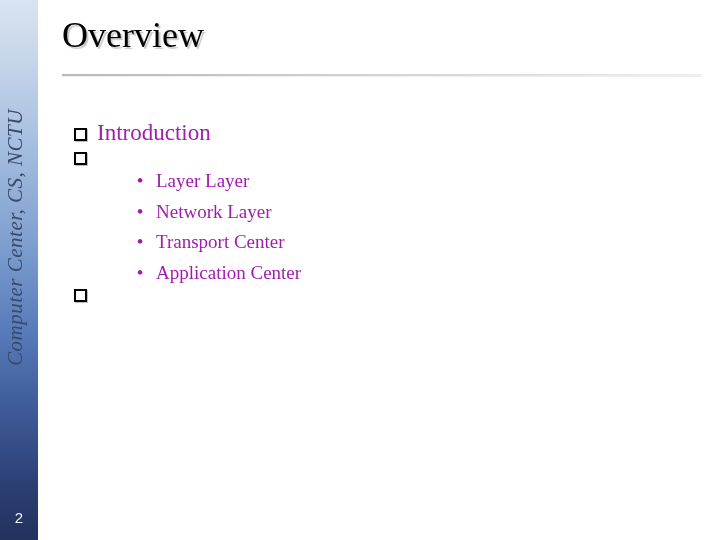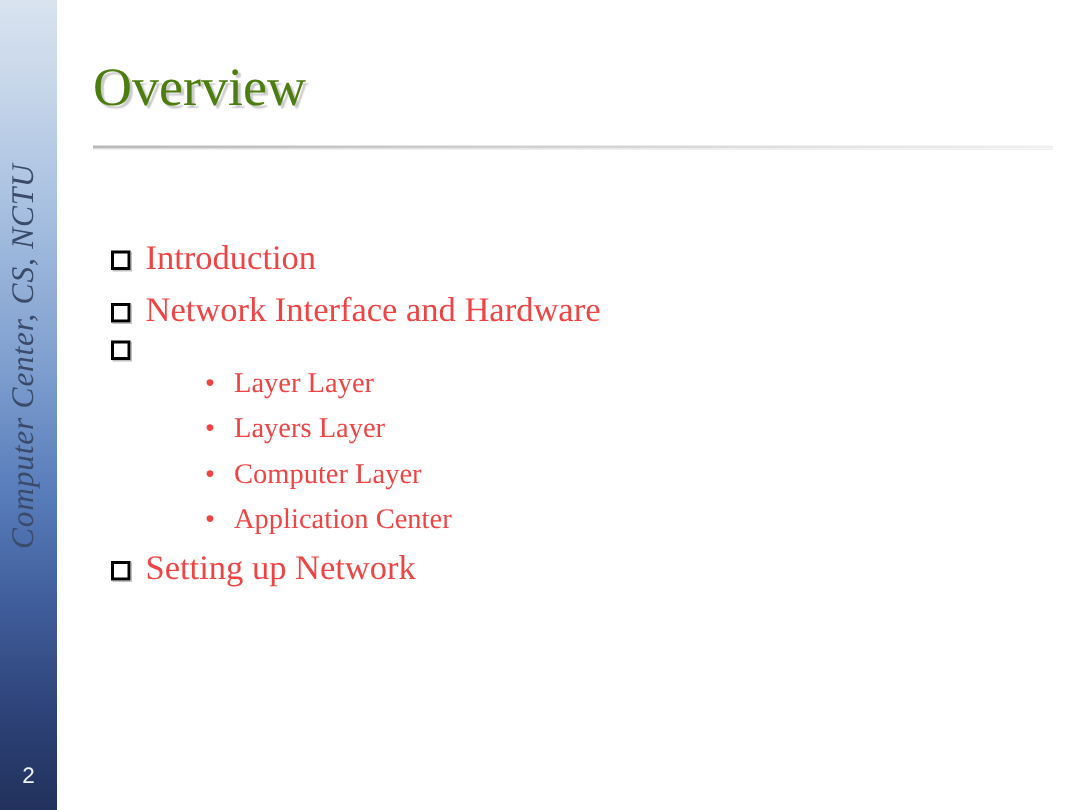--- a/index.html
+++ b/index.html
@@ -42,36 +42,35 @@
       font-size: 15px;
     }
     .content {
       position: absolute;
       left: 62px; top: 14px;
       width: 640px;
     }
     .title {
       font-size: 36px;
       font-family: "Times New Roman", Times, serif;
-      color: #4d7c0f;
+      color: #000000;
       text-shadow: 2px 2px 1px #c9c9c9;
       padding-bottom: 12px;
-      margin-top: 23px;
     }
     .rule {
       margin-top: 6px;
       width: 640px;
       height: 2px;
       background: linear-gradient(90deg, #b9b9b9 0%, #d8d8d8 60%, #f0f0f0 100%);
       box-shadow: 0 1px 0 #efefef;
     }
     .body {
-      margin-top: 56px;
+      margin-top: 40px;
       margin-left: 12px;
-      color: #ef4444;
+      color: #a21caf;
       font-size: 23px;
       line-height: 1.45;
     }
     .b-item { display: flex; align-items: baseline; margin-bottom: 2px; }
     .b-bullet {
       display: inline-block;
       width: 13px; height: 13px;
       border: 2px solid #000;
       margin-right: 10px;
       position: relative;
@@ -99,42 +98,37 @@
     <div class="title">Overview</div>
     <div class="rule"></div>
 
     <div class="body">
       <div class="b-item">
         <span class="b-bullet"></span>
         <span>Introduction</span>
       </div>
       <div class="b-item">
         <span class="b-bullet"></span>
-        <span>Network Interface and Hardware</span>
-      </div>
-      <div class="b-item">
-        <span class="b-bullet"></span>
       </div>
       <div class="sub-list">
         <div class="s-item">
           <span class="s-bullet">•</span>
           <span>Layer Layer</span>
         </div>
         <div class="s-item">
           <span class="s-bullet">•</span>
-          <span>Layers Layer</span>
+          <span>Network Layer</span>
         </div>
         <div class="s-item">
           <span class="s-bullet">•</span>
-          <span>Computer Layer</span>
+          <span>Transport Center</span>
         </div>
         <div class="s-item">
           <span class="s-bullet">•</span>
           <span>Application Center</span>
         </div>
       </div>
       <div class="b-item">
         <span class="b-bullet"></span>
-        <span>Setting up Network</span>
       </div>
     </div>
   </div>
 </div>
 
 </body></html>

